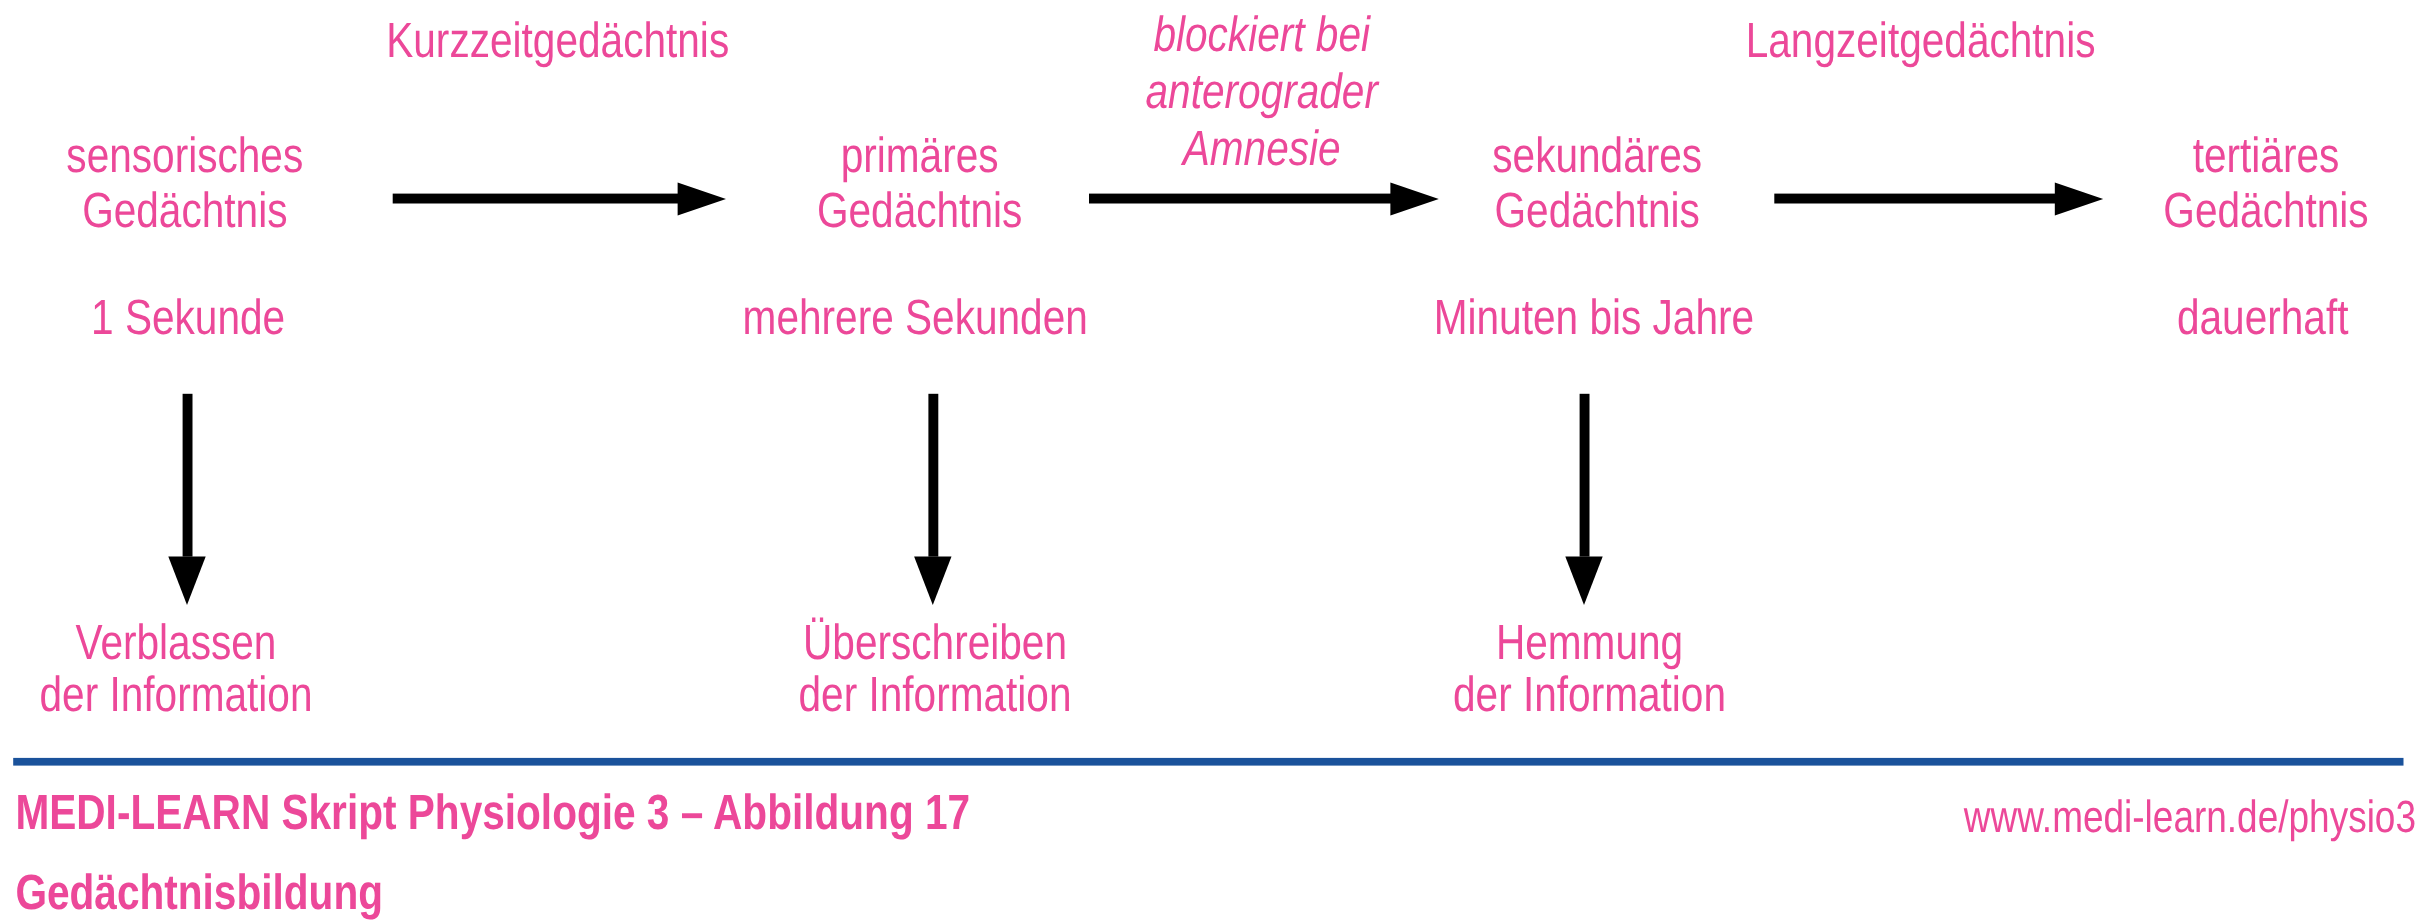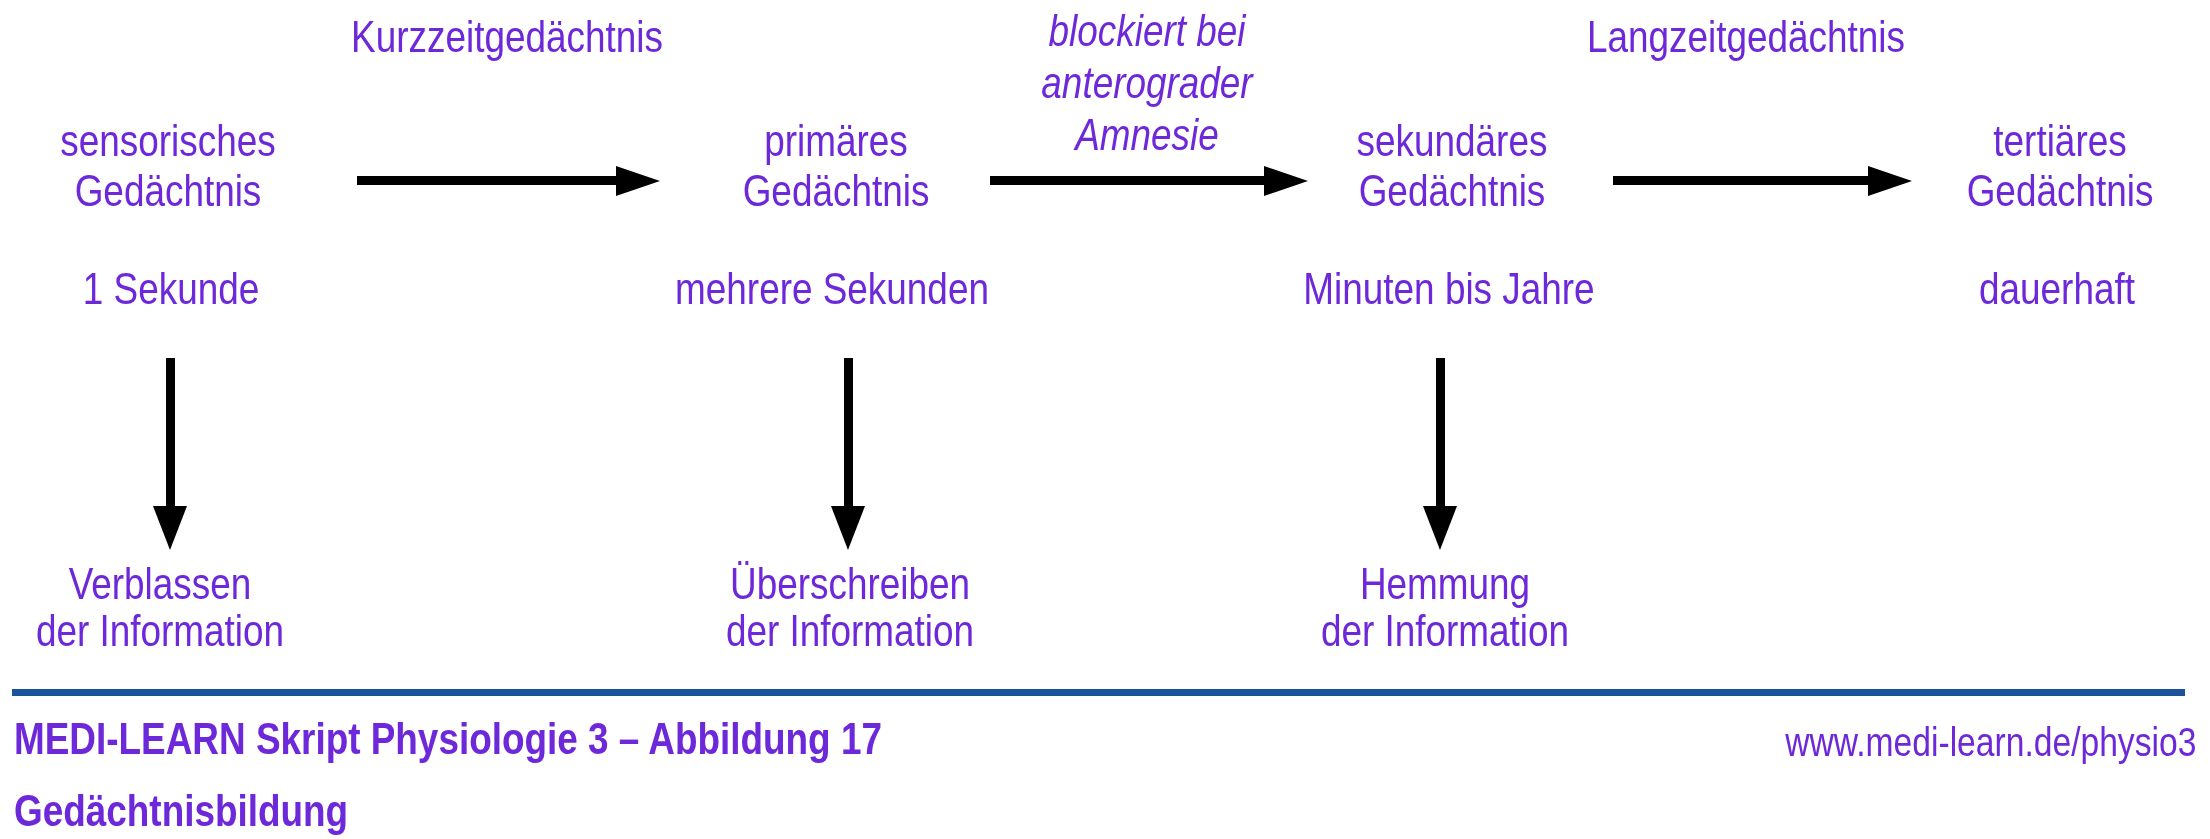--- a/index.html
+++ b/index.html
@@ -7,21 +7,21 @@
     padding: 0;
     background: #ffffff;
   }
   .canvas {
     position: relative;
     width: 2210px;
     height: 839px;
     background: #ffffff;
     overflow: hidden;
     font-family: "Liberation Sans", "DejaVu Sans", sans-serif;
-    color: #6d28d9;
+    color: #ec4899;
   }
   .txt {
     position: absolute;
     font-size: 45px;
     line-height: 50px;
     white-space: nowrap;
     text-align: center;
   }
   .center {
     transform: translateX(-50%) scaleX(0.82);

